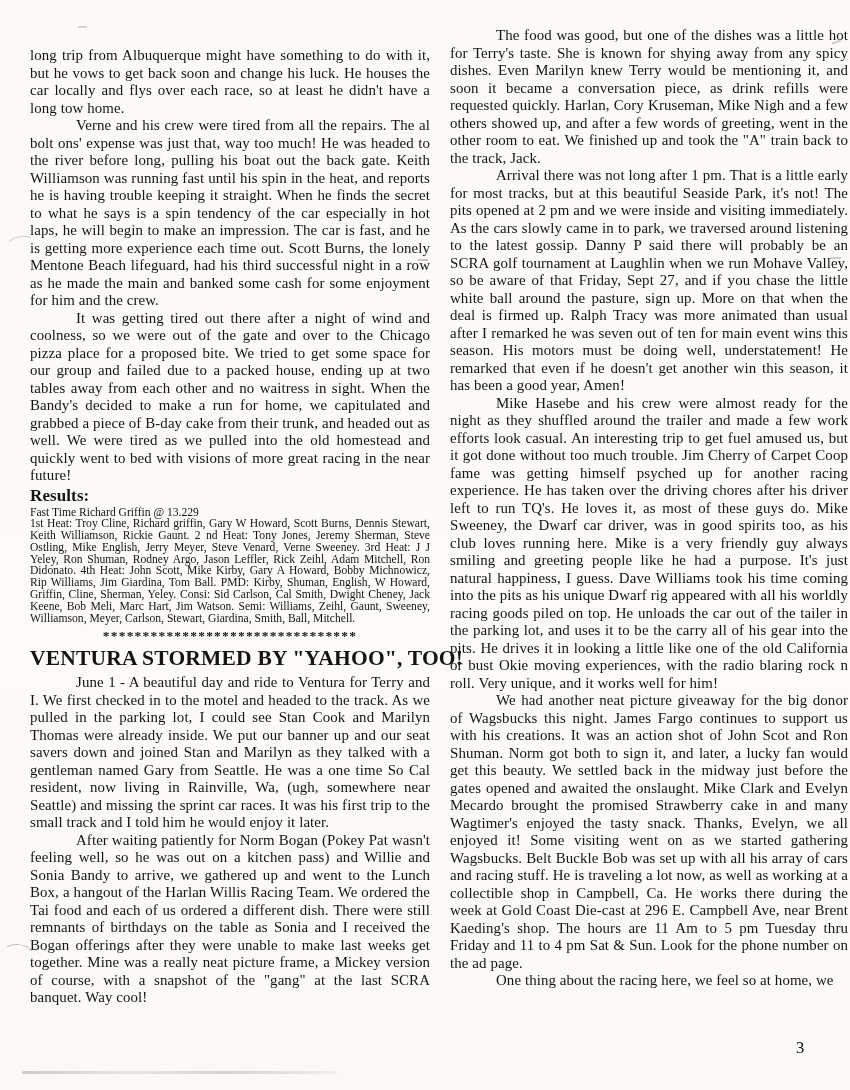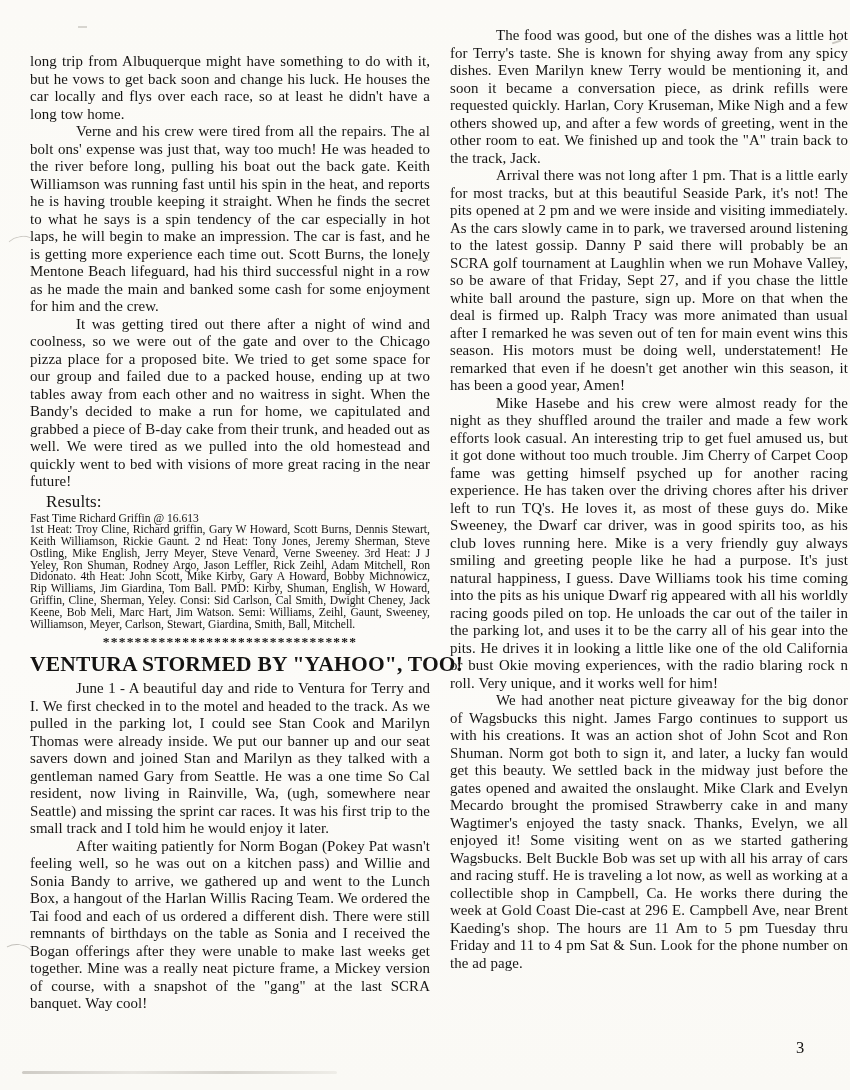--- a/index.html
+++ b/index.html
@@ -12,27 +12,27 @@
     overflow:hidden;
   }
   .page{position:absolute;inset:0;background:linear-gradient(180deg,#fbfaf6 0%,#fcfbf8 60%,#faf9f5 100%);}
   .col{
     position:absolute;
     text-align:justify;
     font-size:14.9px;
     line-height:17.5px;
     letter-spacing:0.1px;
   }
-  .col-left{left:30px;top:53px;width:400px;}
+  .col-left{left:30px;top:47px;width:400px;}
   .col-right{left:438px;top:27px;width:398px;margin-left:12px;}
   .para{margin:0;text-indent:46px;}
   .para.no-indent{text-indent:0;}
   .bold{font-weight:normal;}
   .results-heading{
-    font-size:17px;line-height:20px;margin:1px 16px 1px;text-align:left;text-indent:0;
+    font-size:17px;line-height:20px;margin:1px 0 1px;text-align:left;text-indent:0;font-weight:bold;
   }
   .results{
     font-size:11.6px;line-height:11.8px;letter-spacing:0;
   }
   .results p{margin:0;text-indent:0;}
   .separator{
     text-align:center;font-weight:bold;font-size:13.5px;line-height:15px;
     letter-spacing:1.2px;margin:4px 0 2px;text-indent:0;white-space:nowrap;overflow:hidden;
   }
   .headline{
@@ -69,40 +69,41 @@
   <div class="col col-left">
     <div>
         <p class="para no-indent"><span>long trip from Albuquerque might have something to do with it, but he vows to get back soon and change his luck. He houses the car locally and flys over each race, so at least he didn't have a long tow home.</span></p>
         <p class="para"><span>Verne and his crew were tired from all the repairs. The al bolt ons' expense was just that, way too much! He was headed to the river before long, pulling his boat out the back gate. Keith Williamson was running fast until his spin in the heat, and reports he is having trouble keeping it straight. When he finds the secret to what he says is a spin tendency of the car especially in hot laps, he will begin to make an impression. The car is fast, and he is getting more experience each time out. Scott Burns, the lonely Mentone Beach lifeguard, had his third successful night in a row as he made the main and banked some cash for some enjoyment for him and the crew.</span></p>
         <p class="para"><span>It was getting tired out there after a night of wind and coolness, so we were out of the gate and over to the Chicago pizza place for a proposed bite. We tried to get some space for our group and failed due to a packed house, ending up at two tables away from each other and no waitress in sight. When the Bandy's decided to make a run for home, we capitulated and grabbed a piece of B-day cake from their trunk, and headed out as well. We were tired as we pulled into the old homestead and quickly went to bed with visions of more great racing in the near future!</span></p>
       </div>
 
     <p class="para no-indent results-heading">Results:</p>
 
     <div class="results">
-      <p>Fast Time Richard Griffin @ 16.613</p>
+      <p>Fast Time Richard Griffin @ 13.229</p>
       <p>1st Heat: Troy Cline, Richard griffin, Gary W Howard, Scott Burns, Dennis Stewart, Keith Williamson, Rickie Gaunt. 2 nd Heat: Tony Jones, Jeremy Sherman, Steve Ostling, Mike English, Jerry Meyer, Steve Venard, Verne Sweeney. 3rd Heat: J J Yeley, Ron Shuman, Rodney Argo, Jason Leffler, Rick Zeihl, Adam Mitchell, Ron Didonato. 4th Heat: John Scott, Mike Kirby, Gary A Howard, Bobby Michnowicz, Rip Williams, Jim Giardina, Tom Ball. PMD: Kirby, Shuman, English, W Howard, Griffin, Cline, Sherman, Yeley. Consi: Sid Carlson, Cal Smith, Dwight Cheney, Jack Keene, Bob Meli, Marc Hart, Jim Watson. Semi: Williams, Zeihl, Gaunt, Sweeney, Williamson, Meyer, Carlson, Stewart, Giardina, Smith, Ball, Mitchell.</p>
     </div>
 
     <p class="para separator">********************************</p>
 
     <p class="headline">VENTURA STORMED BY "YAHOO", TOO!</p>
 
     <div>
         <p class="para"><span>June 1 - A beautiful day and ride to Ventura for Terry and I. We first checked in to the motel and headed to the track. As we pulled in the parking lot, I could see </span><span class="bold">Stan Cook</span><span> and </span><span class="bold">Marilyn Thomas</span><span> were already inside. We put our banner up and our seat savers down and joined Stan and Marilyn as they talked with a gentleman named Gary from Seattle. He was a one time So Cal resident, now living in Rainville, Wa, (ugh, somewhere near Seattle) and missing the sprint car races. It was his first trip to the small track and I told him he would enjoy it later.</span></p>
         <p class="para"><span>After waiting patiently for </span><span class="bold">Norm Bogan</span><span> (Pokey Pat wasn't feeling well, so he was out on a kitchen pass) and </span><span class="bold">Willie and Sonia Bandy</span><span> to arrive, we gathered up and went to the Lunch Box, a hangout of the Harlan Willis Racing Team. We ordered the Tai food and each of us ordered a different dish. There were still remnants of birthdays on the table as Sonia and I received the Bogan offerings after they were unable to make last weeks get together. Mine was a really neat picture frame, a Mickey version of course, with a snapshot of the "gang" at the last SCRA banquet. Way cool!</span></p>
       </div>
   </div>
 
   <div class="col col-right">
     <div>
         <p class="para"><span>The food was good, but one of the dishes was a little hot for Terry's taste. She is known for shying away from any spicy dishes.  Even Marilyn knew Terry would be mentioning it, and soon it became a conversation piece, as drink refills were requested quickly. Harlan, Cory Kruseman, Mike Nigh and a few others showed up, and after a few words of greeting, went in the other room to eat. We finished up and took the "A" train back to the track, Jack.</span></p>
         <p class="para"><span>Arrival there was not long after 1 pm. That is a little early for most tracks, but at this beautiful Seaside Park, it's not! The pits opened at 2 pm and we were inside and visiting immediately. As the cars slowly came in to park, we traversed around listening to the latest gossip. </span><span class="bold">Danny P</span><span> said there will probably be an SCRA golf tournament at Laughlin when we run Mohave Valley, so be aware of that Friday, Sept 27, and if you chase the little white ball around the pasture, sign up. More on that when the deal is firmed up. </span><span class="bold">Ralph Tracy</span><span> was more animated than usual after I remarked he was seven out of ten for main event wins this season. His motors must be doing well, understatement! He remarked that even if he doesn't get another win this season, it has been a good year, Amen!</span></p>
         <p class="para"><span>Mike Hasebe and his crew were almost ready for the night as they shuffled around the trailer and made a few work efforts look casual. An interesting trip to get fuel amused us, but it got done without too much trouble. </span><span class="bold">Jim Cherry</span><span> of Carpet Coop fame was getting himself psyched up for another racing experience. He has taken over the driving chores after his driver left to run TQ's. He loves it, as most of these guys do. Mike Sweeney, the Dwarf car driver, was in good spirits too, as his club loves running here. Mike is a very friendly guy always smiling and greeting people like he had a purpose. It's just natural happiness, I guess. </span><span class="bold">Dave Williams</span><span> took his time coming into the pits as his unique Dwarf rig appeared with all his worldly racing goods piled on top. He unloads the car out of the tailer in the parking lot, and uses it to be the carry all of his gear into the pits. He drives it in looking a little like one of the old California or bust Okie moving experiences, with the radio blaring rock n roll. Very unique, and it works well for him!</span></p>
         <p class="para"><span>We had another neat picture giveaway for the big donor of Wagsbucks this night. </span><span class="bold">James Fargo</span><span> continues to support us with his creations. It was an action shot of John Scot and Ron Shuman. Norm got both to sign it, and later, a lucky fan would get this beauty. We settled back in the midway just before the gates opened and awaited the onslaught. </span><span class="bold">Mike Clark</span><span> and </span><span class="bold">Evelyn Mecardo</span><span> brought the promised Strawberry cake in and many Wagtimer's enjoyed the tasty snack. Thanks, Evelyn, we all enjoyed it! Some visiting went on as we started gathering Wagsbucks. </span><span class="bold">Belt Buckle Bob</span><span> was set up with all his array of cars and racing stuff. He is traveling a lot now, as well as working at a collectible shop in Campbell, Ca. He works there during the week at Gold Coast Die-cast at 296 E. Campbell Ave, near Brent Kaeding's shop. The hours are 11 Am to 5 pm Tuesday thru Friday and 11 to 4 pm Sat &amp; Sun. Look for the phone number on the ad page.</span></p>
+        <p class="para"><span>One thing about the racing here, we feel so at home, we</span></p>
       </div>
   </div>
 
   <div class="page-number">3</div>
 
   <div class="artifact mark-tl"></div>
   <div class="artifact curl-1"></div>
   <div class="artifact curl-2"></div>
   <div class="artifact tick-r1"></div>
   <div class="artifact tick-r2"></div>

